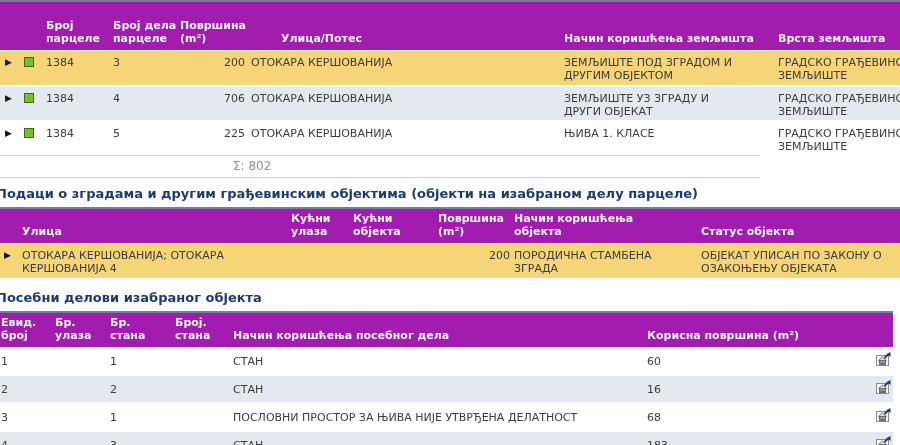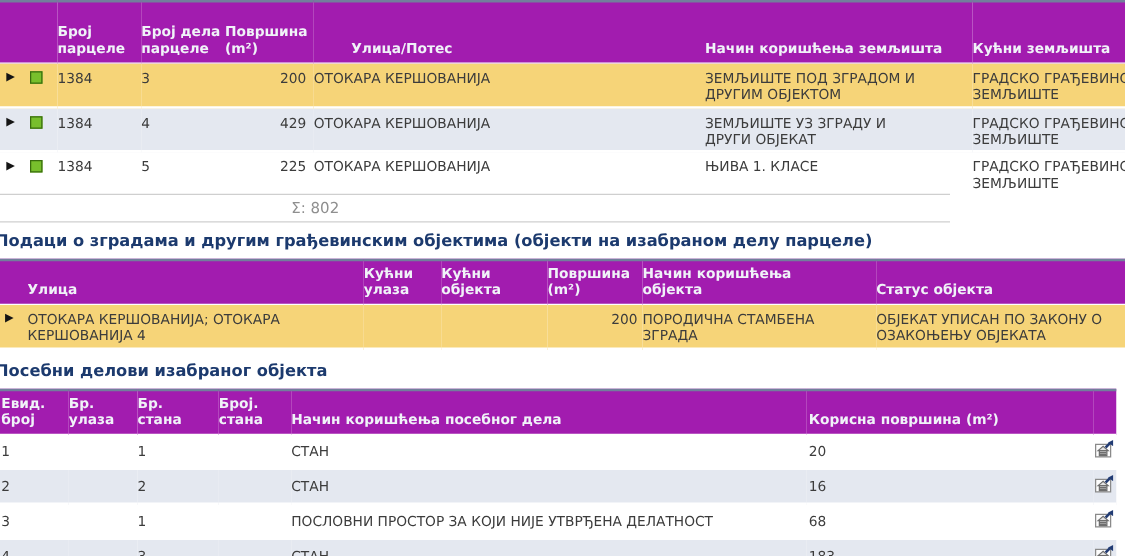--- a/index.html
+++ b/index.html
@@ -65,42 +65,42 @@
       <tr>
     <th style="height:43px;"></th>
     <th></th>
     <th><span>Број парцеле</span></th>
     <th><span>Број дела парцеле</span></th>
     <th><span>Површина (m²)</span></th>
     <th>
           <span class="ind30">Улица/Потес</span>
         </th>
     <th><span>Начин коришћења земљишта</span></th>
-    <th><span>Кућни земљишта</span></th>
+    <th><span>Врста земљишта</span></th>
   </tr>
   <tr class="sel" style="height:36px;">
     <td class="arrow">▶</td>
     <td>
           <div class="gsq"></div>
         </td>
     <td>1384</td>
     <td>3</td>
     <td class="num">200</td>
     <td>ОТОКАРА КЕРШОВАНИЈА</td>
     <td class="wrapnar">ЗЕМЉИШТЕ ПОД ЗГРАДОМ И ДРУГИМ ОБЈЕКТОМ</td>
     <td class="landtype">ГРАДСКО ГРАЂЕВИНСКО ЗЕМЉИШТЕ</td>
   </tr>
   <tr class="alt" style="height:35px;">
     <td class="arrow">▶</td>
     <td>
           <div class="gsq"></div>
         </td>
     <td>1384</td>
     <td>4</td>
-    <td class="num">429</td>
+    <td class="num">706</td>
     <td>ОТОКАРА КЕРШОВАНИЈА</td>
     <td class="wrapnar">ЗЕМЉИШТЕ УЗ ЗГРАДУ И ДРУГИ ОБЈЕКАТ</td>
     <td class="landtype">ГРАДСКО ГРАЂЕВИНСКО ЗЕМЉИШТЕ</td>
   </tr>
   <tr class="white" style="height:28px;">
     <td class="arrow">▶</td>
     <td>
           <div class="gsq"></div>
         </td>
     <td>1384</td>
@@ -187,21 +187,21 @@
     <th style="padding-left:2px;"><span>Корисна површина (m²)</span></th>
     <th></th>
   </tr>
 
   <tr class="white">
     <td class="c0">1</td>
     <td></td>
     <td>1</td>
     <td></td>
     <td>СТАН</td>
-    <td style="padding-left:2px;">20</td>
+    <td style="padding-left:2px;">60</td>
     <td class="iconcell">
       <span class="detbtn">
         <svg width="16" height="16" viewBox="0 0 16 16">
           <rect x="1.5" y="3.5" width="12" height="10" fill="#fdfdfd" stroke="#8a8a8a"></rect>
           <path d="M3.5 8.5 L7.5 5 L11.5 8.5 Z" fill="#e4e4e4" stroke="#6e6e6e" stroke-width="1"></path>
           <rect x="4.5" y="8.5" width="6" height="4" fill="#c2c2c2" stroke="#6e6e6e"></rect>
           <line x1="5" y1="10" x2="10" y2="10" stroke="#6e6e6e"></line>
           <line x1="5" y1="11.5" x2="10" y2="11.5" stroke="#6e6e6e"></line>
           <line x1="9.5" y1="6" x2="13" y2="2.5" stroke="#223c74" stroke-width="2"></line>
           <polygon points="15.5,0 15.5,5 11.5,2" fill="#223c74"></polygon>
@@ -230,21 +230,21 @@
         </svg>
       </span>
     </td>
   </tr>
 
   <tr class="white">
     <td class="c0">3</td>
     <td></td>
     <td>1</td>
     <td></td>
-    <td>ПОСЛОВНИ ПРОСТОР ЗА КОЈИ НИЈЕ УТВРЂЕНА ДЕЛАТНОСТ</td>
+    <td>ПОСЛОВНИ ПРОСТОР ЗА ЊИВА НИЈЕ УТВРЂЕНА ДЕЛАТНОСТ</td>
     <td style="padding-left:2px;">68</td>
     <td class="iconcell">
       <span class="detbtn">
         <svg width="16" height="16" viewBox="0 0 16 16">
           <rect x="1.5" y="3.5" width="12" height="10" fill="#fdfdfd" stroke="#8a8a8a"></rect>
           <path d="M3.5 8.5 L7.5 5 L11.5 8.5 Z" fill="#e4e4e4" stroke="#6e6e6e" stroke-width="1"></path>
           <rect x="4.5" y="8.5" width="6" height="4" fill="#c2c2c2" stroke="#6e6e6e"></rect>
           <line x1="5" y1="10" x2="10" y2="10" stroke="#6e6e6e"></line>
           <line x1="5" y1="11.5" x2="10" y2="11.5" stroke="#6e6e6e"></line>
           <line x1="9.5" y1="6" x2="13" y2="2.5" stroke="#223c74" stroke-width="2"></line>

